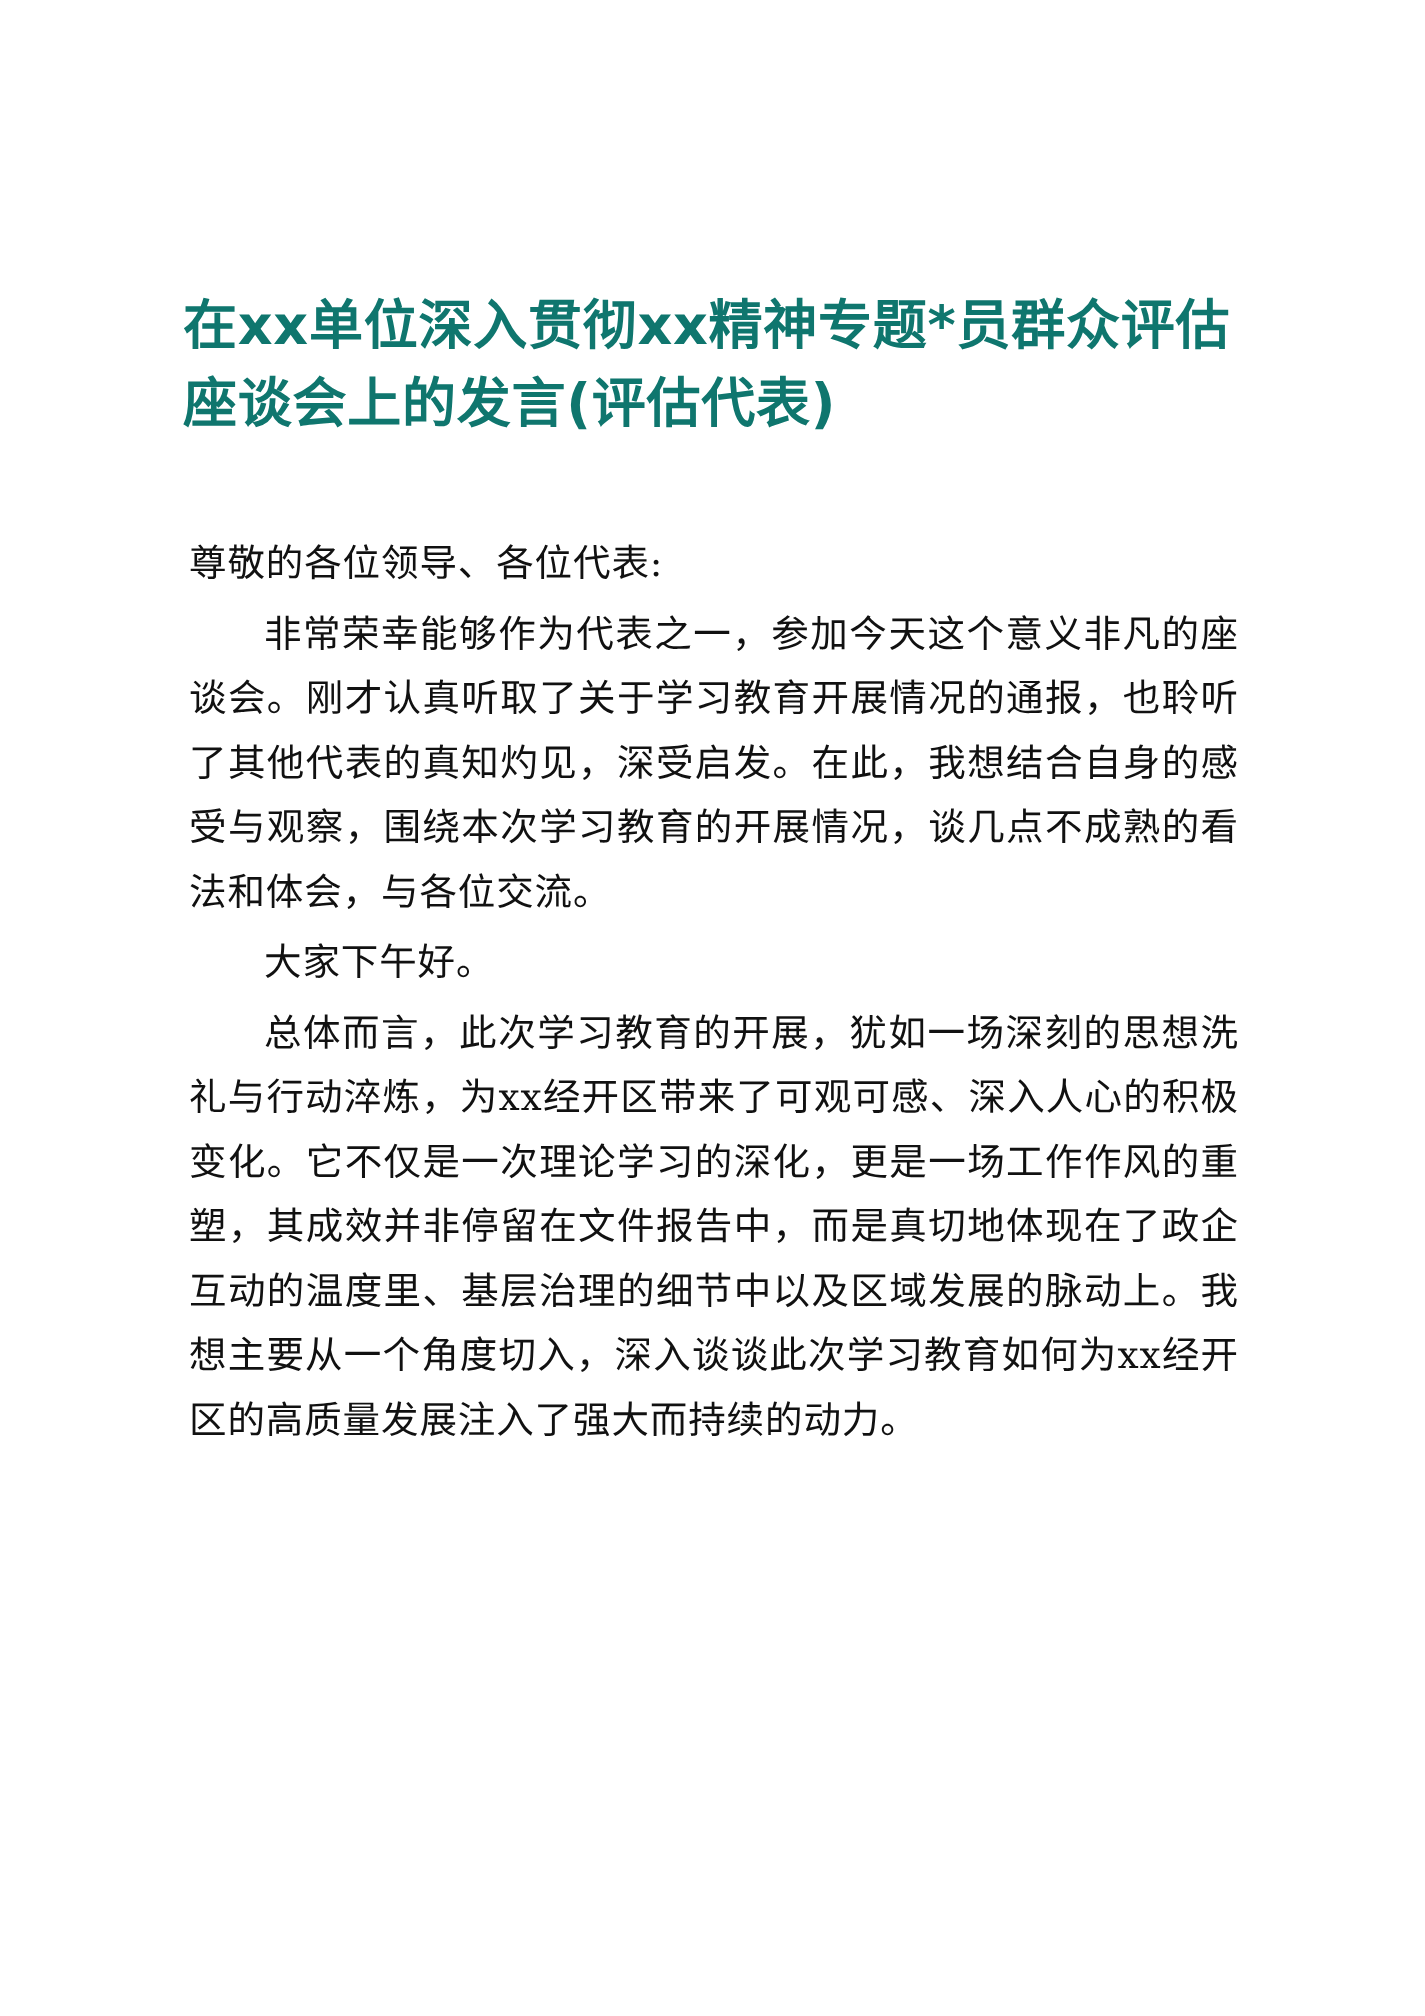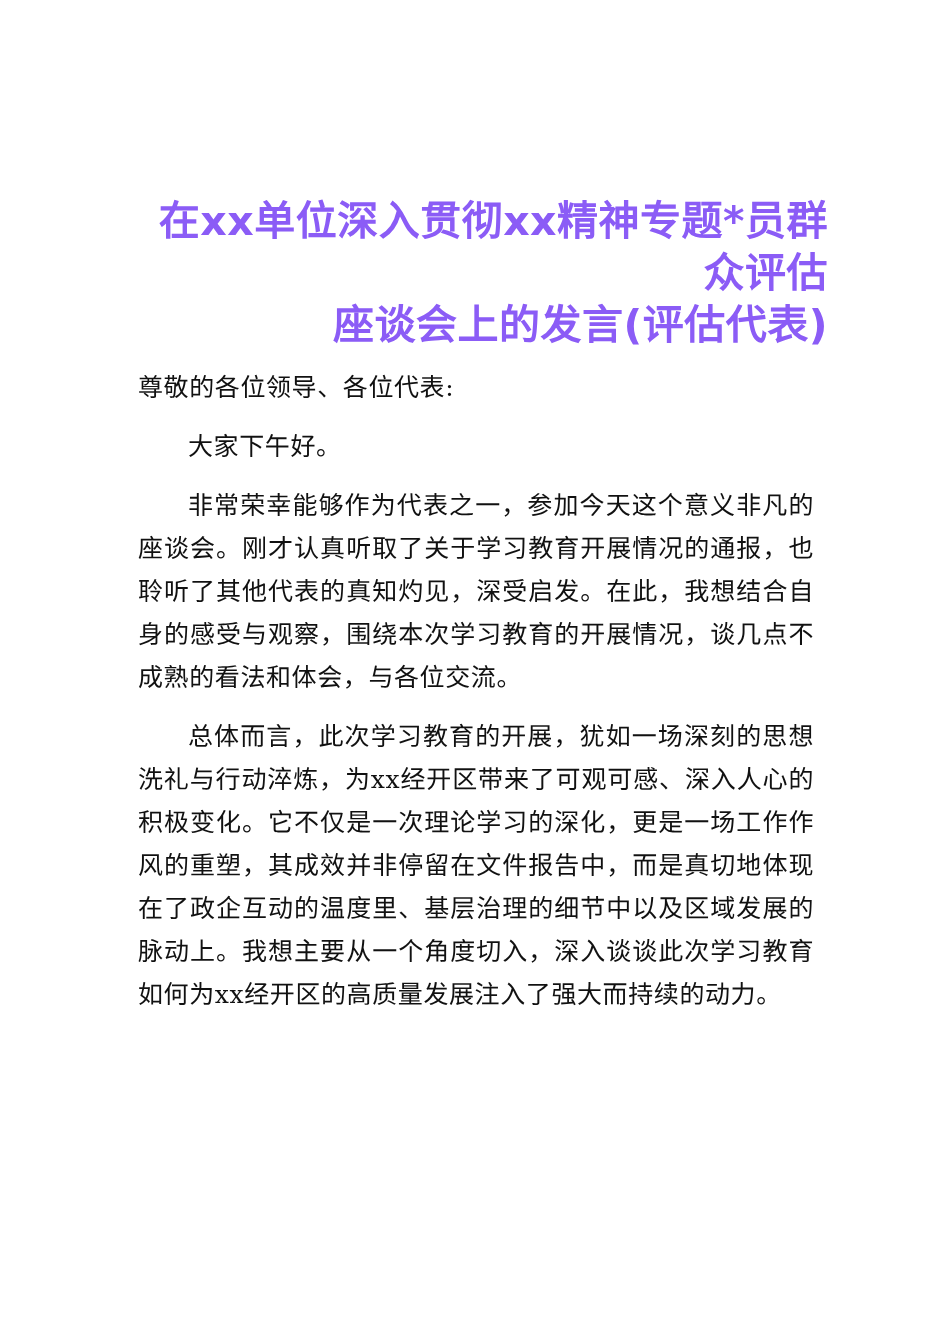--- a/index.html
+++ b/index.html
@@ -17,46 +17,46 @@
     overflow: hidden;
     box-sizing: border-box;
   }
 
   
   .doc-title {
     position: absolute;
     left: 122px;
     top: 168px;
     width: 706px;
-    text-align: right;
+    text-align: left;
     font-family: "DejaVu Sans", "Liberation Sans", sans-serif;
     font-weight: 700;
-    font-size: 41px;
+    font-size: 36px;
     line-height: 52px;
-    color: #8b5cf6;
+    color: #0f766e;
     letter-spacing: 0.5px;
     white-space: pre-line;
   }
 
   
   .doc-body {
     position: absolute;
     left: 122px;
     top: 350px;
     width: 708px;
     font-family: "DejaVu Serif", "Liberation Serif", serif;
     font-size: 25px;
     line-height: 43px;
     color: #111111;
     text-align: justify;
     text-justify: inter-ideograph;
   }
 
   .doc-body p {
-    margin: 16px;
+    margin: 4px;
     padding: 0;
     text-align: justify;
     text-justify: inter-ideograph;
     word-break: break-all;
     letter-spacing: 0.6px;
   }
 
   .p-flush {
     text-indent: 0;
   }
@@ -70,22 +70,22 @@
 
 <div class="page">
 
   <h1 class="doc-title">在xx单位深入贯彻xx精神专题*员群众评估
 座谈会上的发言(评估代表)</h1>
 
   <div class="doc-body">
 
     <p class="p-flush">尊敬的各位领导、各位代表:</p>
 
+    <p class="p-indent">非常荣幸能够作为代表之一，参加今天这个意义非凡的座谈会。刚才认真听取了关于学习教育开展情况的通报，也聆听了其他代表的真知灼见，深受启发。在此，我想结合自身的感受与观察，围绕本次学习教育的开展情况，谈几点不成熟的看法和体会，与各位交流。</p>
+
     <p class="p-indent">大家下午好。</p>
-
-    <p class="p-indent">非常荣幸能够作为代表之一，参加今天这个意义非凡的座谈会。刚才认真听取了关于学习教育开展情况的通报，也聆听了其他代表的真知灼见，深受启发。在此，我想结合自身的感受与观察，围绕本次学习教育的开展情况，谈几点不成熟的看法和体会，与各位交流。</p>
 
     <p class="p-indent">总体而言，此次学习教育的开展，犹如一场深刻的思想洗礼与行动淬炼，为xx经开区带来了可观可感、深入人心的积极变化。它不仅是一次理论学习的深化，更是一场工作作风的重塑，其成效并非停留在文件报告中，而是真切地体现在了政企互动的温度里、基层治理的细节中以及区域发展的脉动上。我想主要从一个角度切入，深入谈谈此次学习教育如何为xx经开区的高质量发展注入了强大而持续的动力。</p>
 
 
   </div>
 
 </div>
 
 </body></html>

